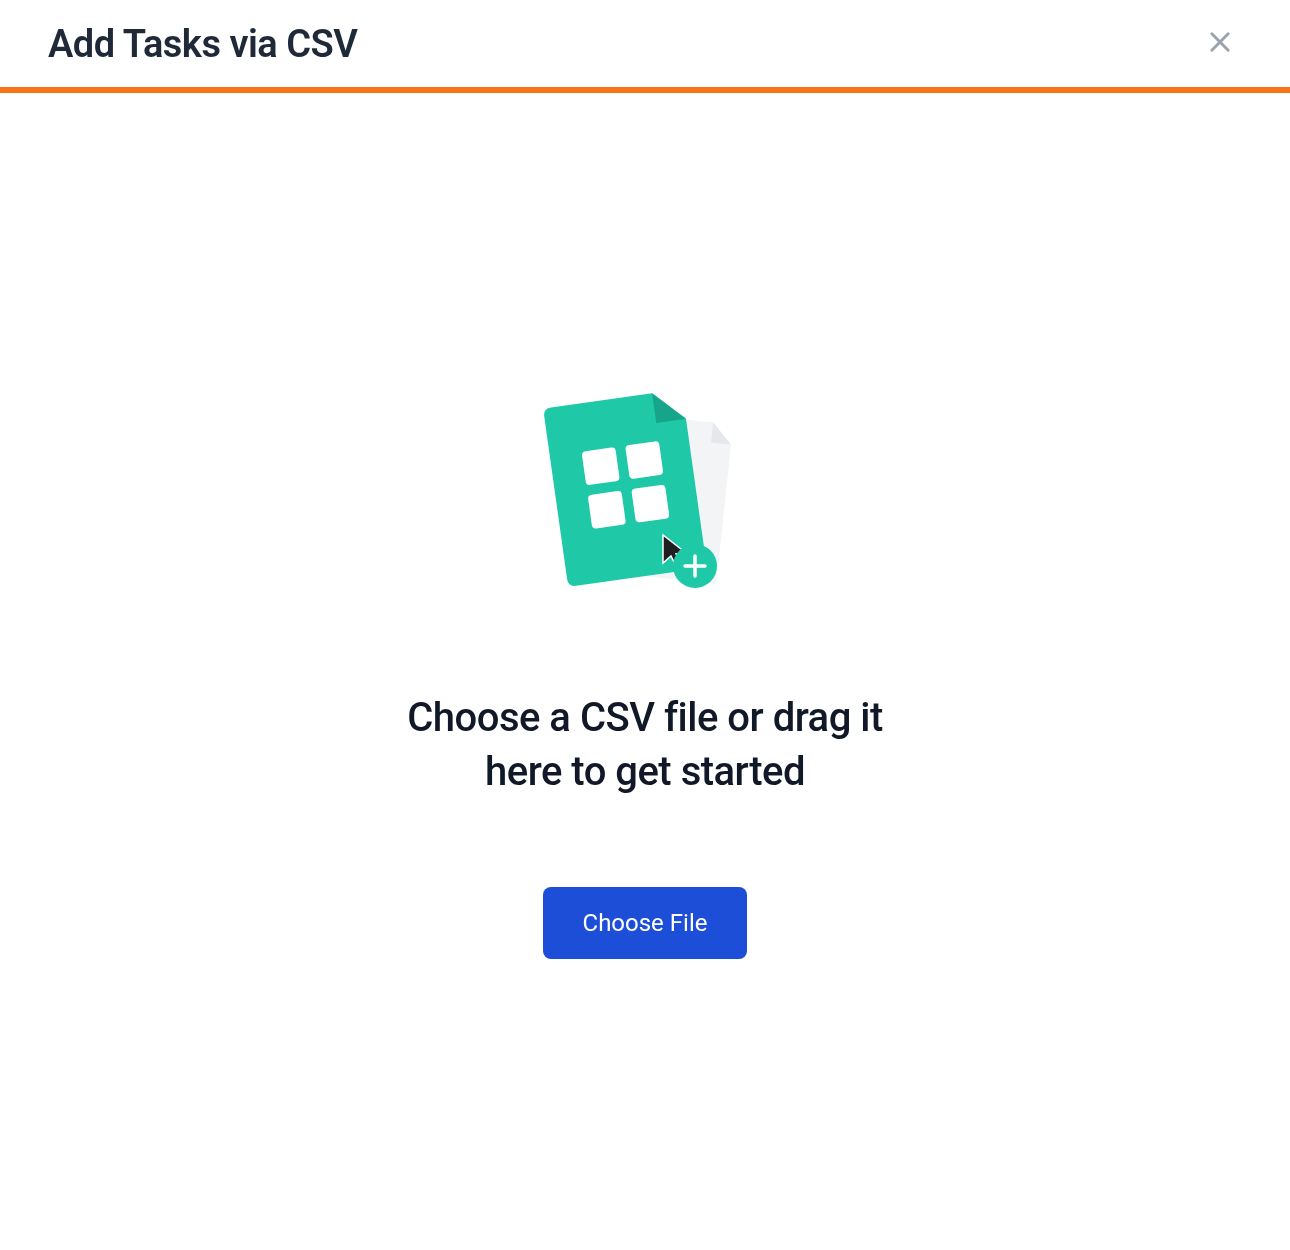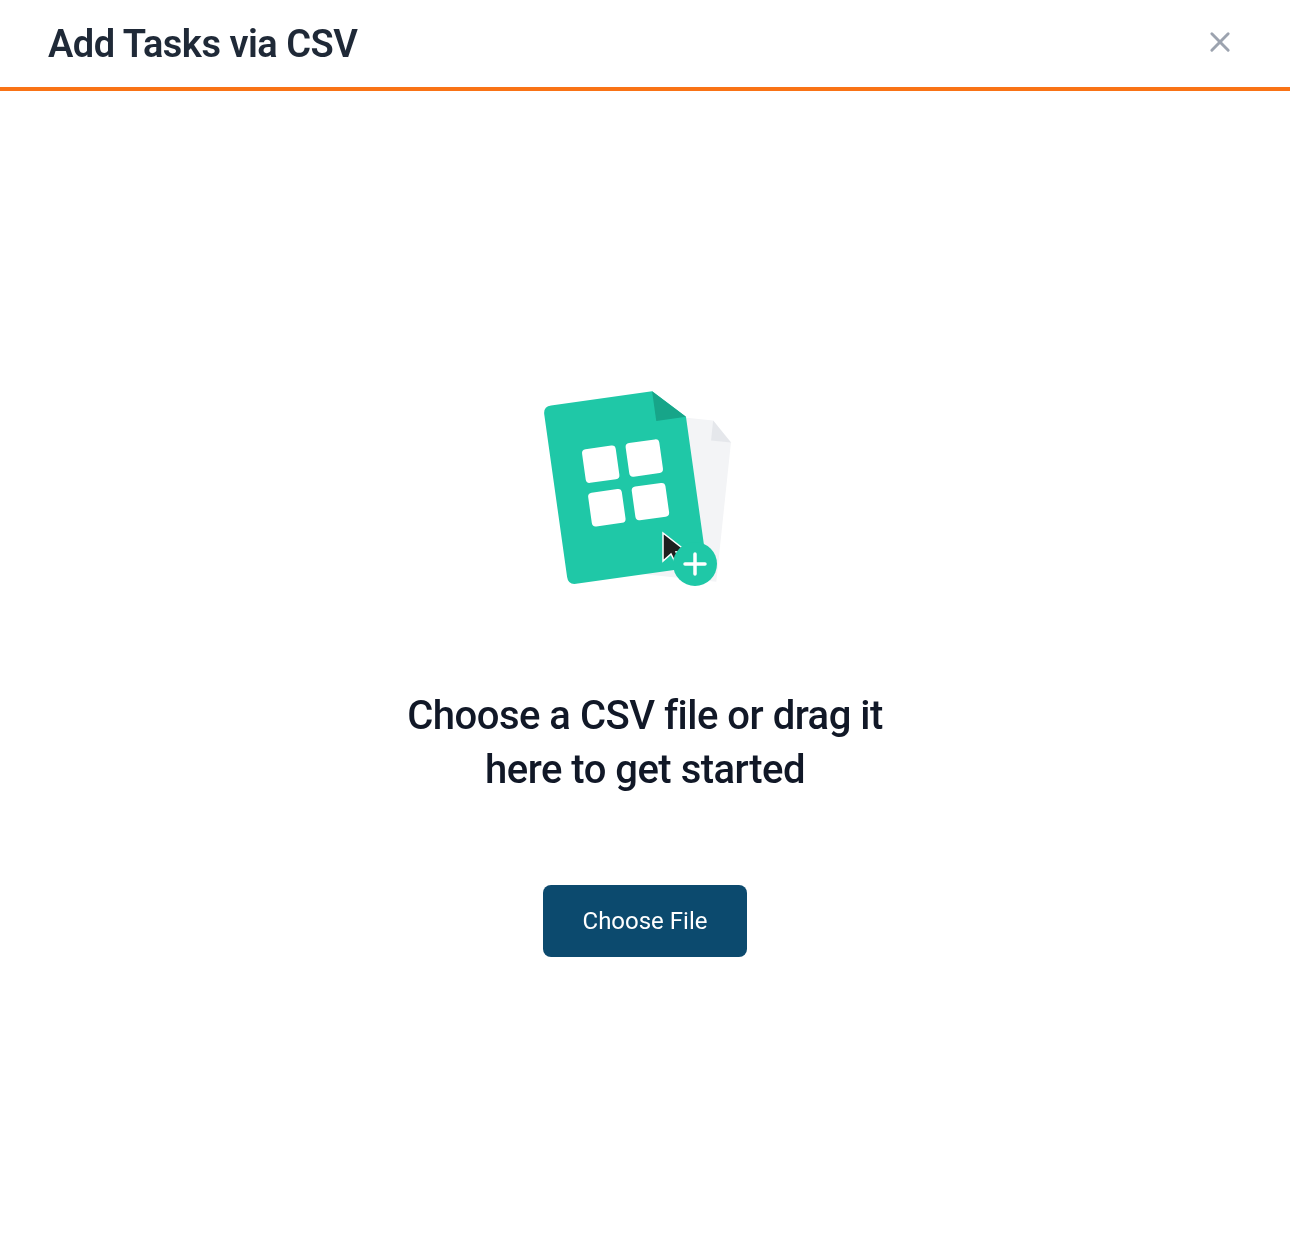--- a/index.html
+++ b/index.html
@@ -14,21 +14,21 @@
       width: 1290px;
       height: 1250px;
       overflow: hidden;
     }
     
     .header {
       display: flex;
       align-items: center;
       justify-content: space-between;
       padding: 20px 48px 20px 48px;
-      border-bottom: 4px solid #f97316;
+      border-bottom: 6px solid #f97316;
     }
     
     .title {
       font-size: 38px;
       font-weight: 600;
       color: #1f2937;
       letter-spacing: -0.5px;
     }
     
     .close-btn {
@@ -68,21 +68,21 @@
       font-weight: 500;
       color: #111827;
       text-align: center;
       line-height: 1.35;
       max-width: 560px;
       margin-bottom: 60px;
       letter-spacing: -0.5px;
     }
     
     .choose-btn {
-      background: #0c4a6e;
+      background: #1d4ed8;
       color: #ffffff;
       border: none;
       border-radius: 8px;
       padding: 22px 40px;
       font-size: 24px;
       font-weight: 400;
       cursor: pointer;
       font-family: inherit;
     }
   </style>

